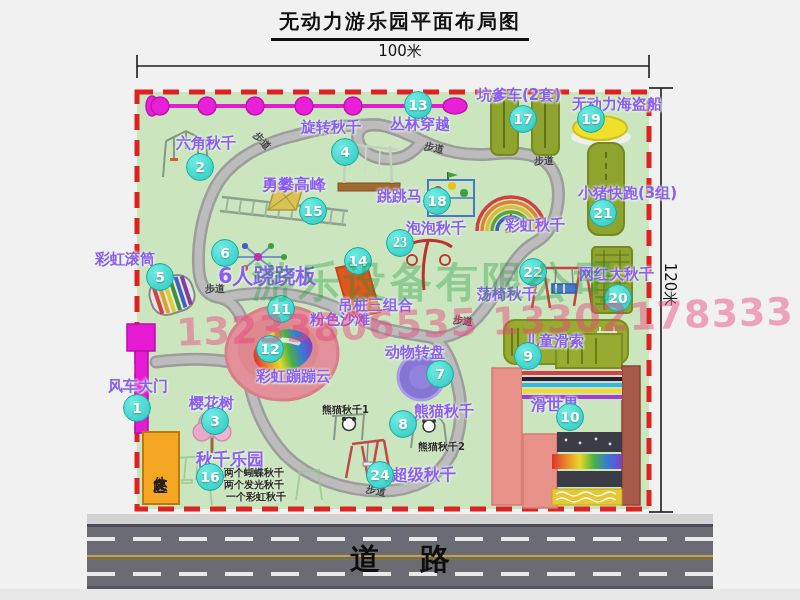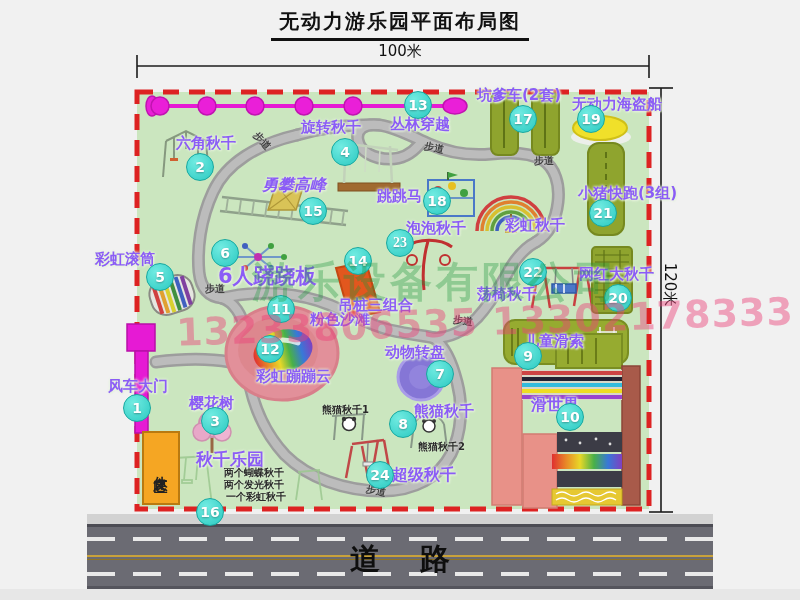--- a/index.html
+++ b/index.html
@@ -436,24 +436,24 @@
     <div class="attr-label" style="left: 531px; top: 395px; font-size: 16px;">滑世界</div>
     <div class="badge" style="left: 570px; top: 417px; font-size: 14px;">10</div>
     <div class="attr-label" style="left: 291px; top: 310px; font-size: 15px; padding-left: 19px;">粉色沙滩</div>
     <div class="badge" style="left: 281px; top: 309px; font-size: 14px;">11</div>
     <div class="attr-label" style="left: 256px; top: 367px; font-size: 15px;">彩虹蹦蹦云</div>
     <div class="badge" style="left: 270px; top: 349px; font-size: 14px;">12</div>
     <div class="attr-label" style="left: 390px; top: 115px; font-size: 15px;">丛林穿越</div>
     <div class="badge" style="left: 418px; top: 105px; font-size: 14px;">13</div>
     <div class="attr-label" style="left: 338px; top: 296px; font-size: 15px;">吊桩三组合</div>
     <div class="badge" style="left: 358px; top: 261px; font-size: 14px; text-align: right;">14</div>
-    <div class="attr-label" style="left: 262px; top: 175px; font-size: 16px; font-style: italic;">勇攀高峰</div>
+    <div class="attr-label" style="left: 262px; top: 175px; font-size: 16px;">勇攀高峰</div>
     <div class="badge" style="left: 313px; top: 211px; font-size: 14px;">15</div>
     <div class="attr-label" style="left: 196px; top: 448px; font-size: 17px;">秋千乐园</div>
-    <div class="badge" style="left: 210px; top: 477px; font-size: 14px; margin-top: 35px;">16</div>
+    <div class="badge" style="left: 210px; top: 477px; font-size: 14px;">16</div>
     <div class="sub-label" style="left: 224px; top: 466px;">两个蝴蝶秋千</div>
     <div class="sub-label" style="left: 224px; top: 478px;">两个发光秋千</div>
     <div class="sub-label" style="left: 226px; top: 490px;">一个彩虹秋千</div>
     <div class="attr-label" style="left: 477px; top: 86px; font-size: 15px;">坑爹车(2套)</div>
     <div class="badge" style="left: 523px; top: 119px; font-size: 14px;">17</div>
     <div class="attr-label" style="left: 377px; top: 187px; font-size: 15px;">跳跳马</div>
     <div class="badge" style="left: 437px; top: 201px; font-size: 14px;">18</div>
     <div class="attr-label" style="left: 572px; top: 95px; font-size: 15px;">无动力海盗船</div>
     <div class="badge" style="left: 591px; top: 119px; font-size: 14px;">19</div>
     <div class="attr-label" style="left: 579px; top: 265px; font-size: 15px;">网红大秋千</div>

